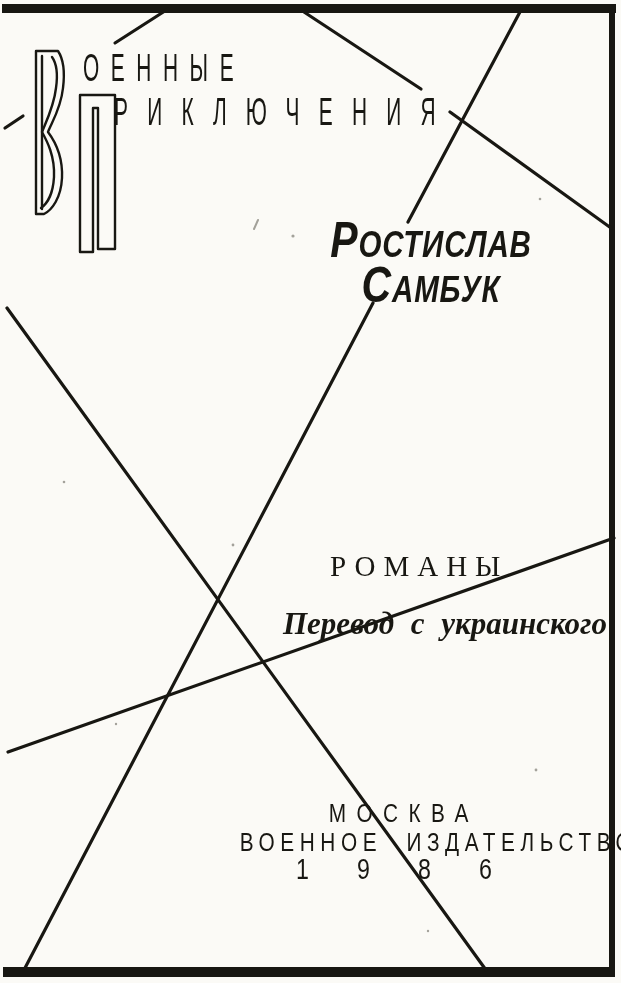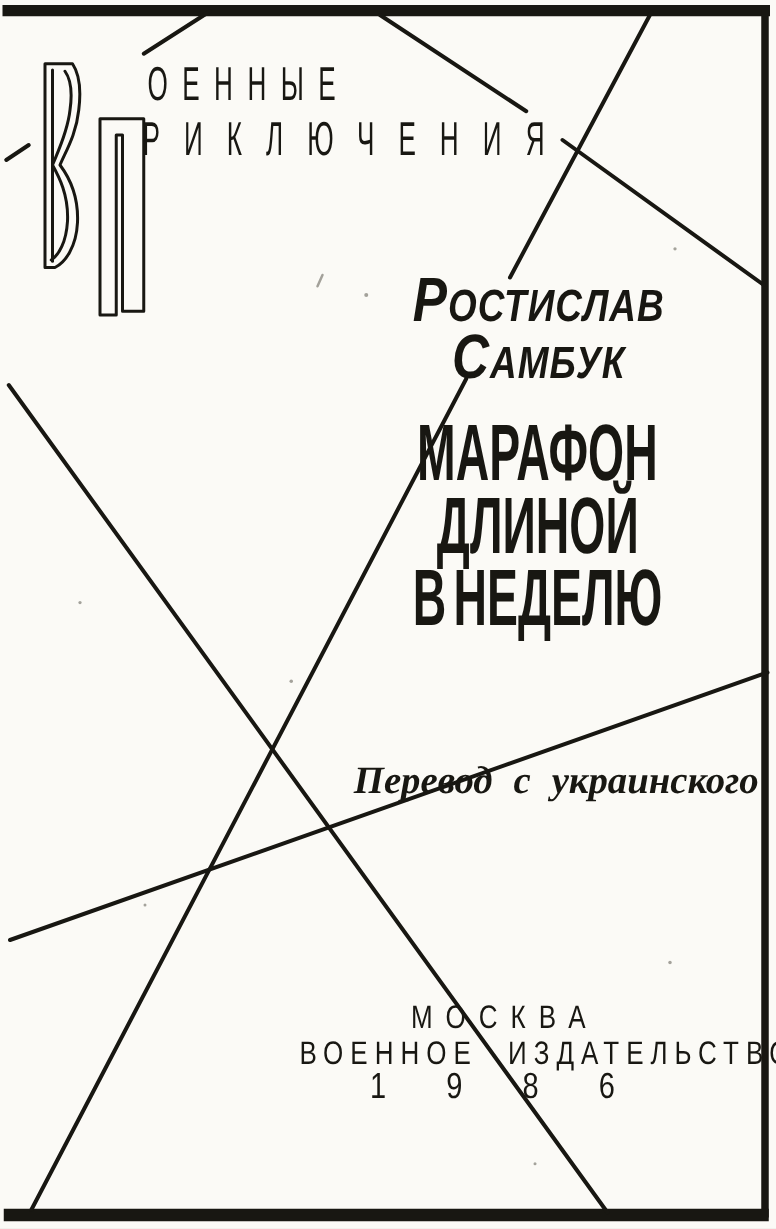--- a/index.html
+++ b/index.html
@@ -11,21 +11,21 @@
   }
   .art { position:absolute; inset:0; width:621px; height:983px; }
   .abs { position:absolute; white-space:nowrap; }
 
   
   .sqz { display:inline-block; white-space:nowrap; }
 
   
   .series-row { font-size:38px; line-height:38px; font-weight:400; }
   .series-row .sqz { transform:scaleX(0.55); transform-origin:0 50%; }
-  .row1 { left:83px; top:49px;  letter-spacing:21px;margin-left:35px; }
+  .row1 { left:83px; top:49px;  letter-spacing:21px; }
   .row2 { left:114px; top:93px; letter-spacing:35px; }
 
   
   .author {
     left:256px; top:220px; width:350px; text-align:center;
     font-style:italic; font-weight:700; font-size:36px; line-height:41px;
     letter-spacing:1px; transform:scaleX(0.82); transform-origin:50% 0;
   }
   .author-line { text-transform:uppercase; }
   .author-line::first-letter { font-size:50px; }
@@ -99,26 +99,22 @@
   </svg>
 
   <div class="abs series-row row1"><span class="sqz">ОЕННЫЕ</span></div>
   <div class="abs series-row row2"><span class="sqz">РИКЛЮЧЕНИЯ</span></div>
 
   <div class="abs author">
     <div class="author-line">Ростислав</div>
     <div class="author-line">Самбук</div>
   </div>
 
-  <div class="abs title-block">
-    <span class="line"><span class="sqz">МАРАФОН</span></span>
-    <span class="line"><span class="sqz">ДЛИНОЙ</span></span>
-    <span class="line"><span class="sqz">В НЕДЕЛЮ</span></span>
-  </div>
 
+  <div class="abs genre">РОМАНЫ</div>
 
   <div class="abs translation">Перевод с украинского</div>
 
   <div class="abs imprint">
     <div class="city"><span class="sqz">МОСКВА</span></div>
     <div class="publisher"><span class="sqz">ВОЕННОЕ ИЗДАТЕЛЬСТВО</span></div>
     <div class="year"><span class="sqz">1 9 8 6</span></div>
   </div>
 
 </div>

